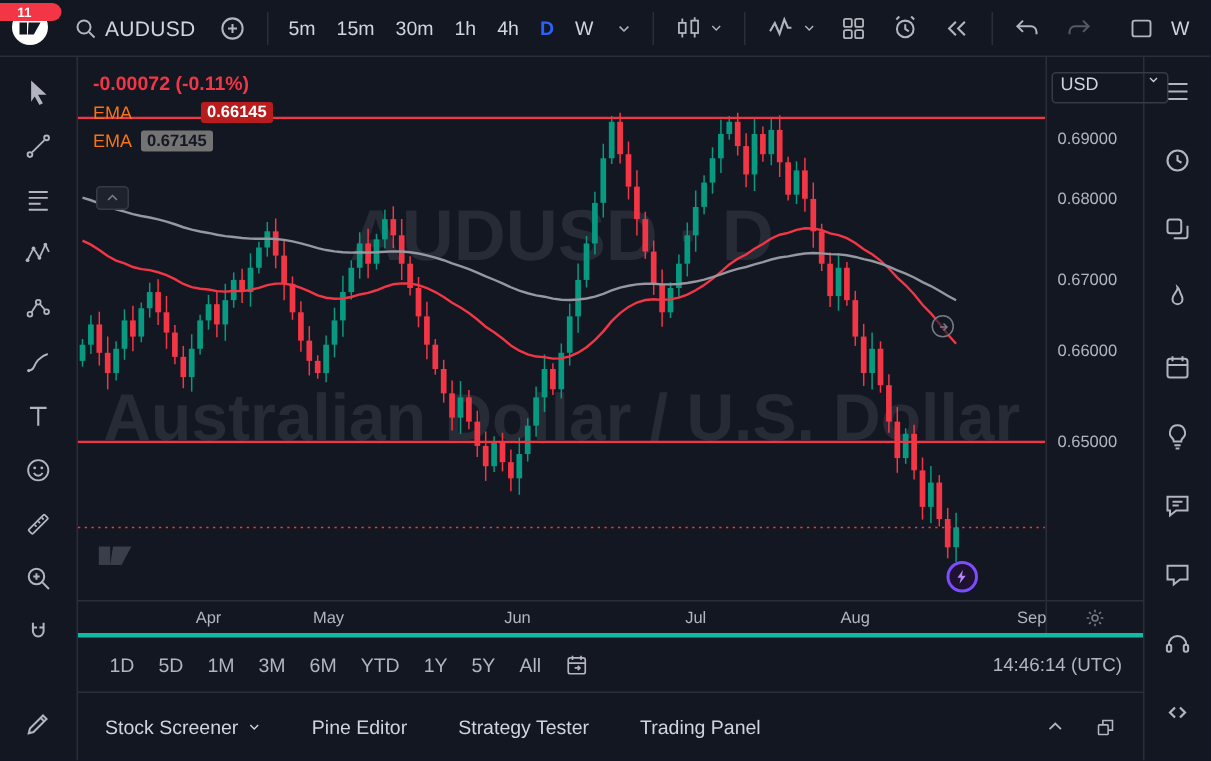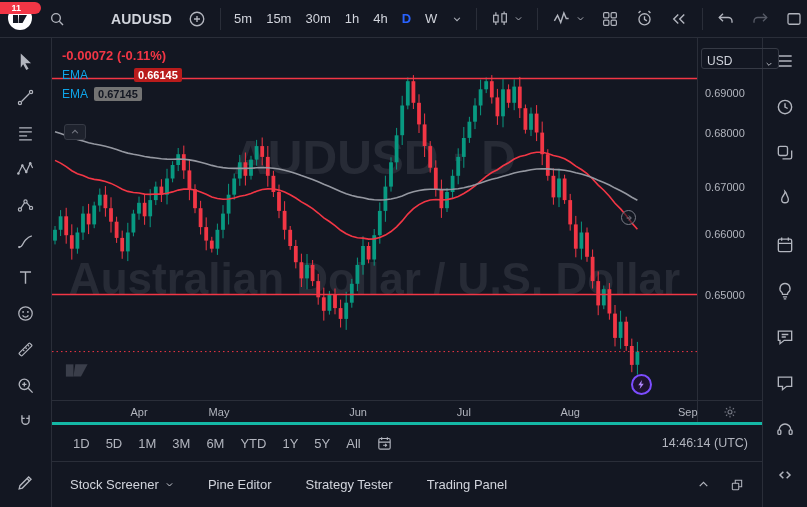--- a/index.html
+++ b/index.html
@@ -15,21 +15,21 @@
   .topbar { grid-column:1/4; display:flex; align-items:center; gap:2px; padding:0 8px;
             border-bottom:1px solid #2a2e39; background:#131722; }
   .logo-wrap { position:relative; width:26px; height:26px; margin-right:6px; flex:none; }
   .logo-circle { display:block; width:24px; height:24px; }
   .notif-badge { position:absolute; top:-4px; right:-7px; background:#f23645; color:#fff;
                  font-size:9px; font-weight:bold; padding:1px 20px; border-radius:8px; line-height:1.2; }
   .tb-btn { display:flex; align-items:center; gap:5px; height:28px; padding:0 7px;
             border-radius:4px; color:#b2b5be; font-size:13px; }
   .tb-btn.tf { padding:0 6px; color:#d1d4dc; }
   .tb-btn.tf.active { color:#2962ff; font-weight:bold; }
-  .symbol-text { color:#d1d4dc; font-weight:bold; font-size:14px; letter-spacing:.2px;margin-left:41px; }
+  .symbol-text { color:#d1d4dc; font-weight:normal; font-size:14px; letter-spacing:.2px; }
   .sep { width:1px; height:22px; background:#2a2e39; margin:0 5px; flex:none; }
   .ico { display:flex; align-items:center; justify-content:center; }
   .ico svg { display:block; }
   .ml-auto { margin-left:auto; }
   .dim { color:#565a66; }
   .w-label { font-size:13px; color:#d1d4dc; padding:0 6px 0 2px; }
 
   
   .leftbar { grid-row:2; border-right:1px solid #2a2e39; display:flex; flex-direction:column;
              align-items:center; padding:8px 0 10px; gap:6px; }
@@ -50,39 +50,39 @@
   .plot > svg.chart { position:absolute; top:0; left:0; }
 
   .watermark-1, .watermark-2 { position:absolute; left:0; width:100%; text-align:center;
     white-space:nowrap; font-weight:bold; color:rgba(178,181,190,0.13); pointer-events:none; }
   .watermark-1 { top:92px; font-size:48px; }
   .watermark-2 { top:216px; font-size:44px; }
 
   .legend { position:absolute; top:10px; left:10px; display:flex; flex-direction:column; gap:5px; }
   .legend-row { display:flex; align-items:center; gap:6px; font-size:12px; }
   .change { color:#f23645; font-size:13px; font-weight:bold; }
-  .ind-name { color:#0ea5e9; }
+  .ind-name { color:#f97316; }
   .chip { font-size:11px; font-weight:bold; padding:1px 4px; border-radius:2px; }
   .chip-red { background:#b91c1c; color:#fff;margin-left:40px; }
   .chip-light { background:#737373; color:#131722; }
   .legend-collapse { position:absolute; top:86px; left:12px; width:22px; height:16px;
     border:1px solid #363a45; border-radius:3px; color:#787b86; display:flex;
     align-items:center; justify-content:center; background:#1e222d; }
 
   .tv-watermark { position:absolute; left:12px; top:318px; color:#3a3e4a; }
   .ema-marker { position:absolute; left:569px; top:172px; width:15px; height:15px;
     border:1.5px solid #787b86; border-radius:50%; display:flex; align-items:center;
     justify-content:center; color:#787b86; background:rgba(19,23,34,.6); }
   .lightning { position:absolute; left:579px; top:336px; width:21px; height:21px;
     border:2px solid #7c4dff; border-radius:50%; background:#1e1230; display:flex;
     align-items:center; justify-content:center; }
 
   .scale { width:65px; border-left:1px solid #2a2e39; position:relative; background:#131722; }
   .usd-box { position:absolute; top:10px; left:3px; width:78px; height:21px;
-    border:1px solid #363a45; border-radius:3px; display:flex; align-items:flex-end;
+    border:1px solid #363a45; border-radius:3px; display:flex; align-items:flex-start;
     justify-content:space-between; padding:0 5px; font-size:12px; color:#d1d4dc; }
   .scale-label { position:absolute; left:7px; transform:translateY(-50%); font-size:11px; color:#b2b5be; }
   .price-badge { position:absolute; left:1px; right:1px; background:#f23645; color:#fff;
     border-radius:2px; padding:2px 4px 2px 6px; line-height:1.2; }
   .pb-price { display:block; font-size:11px; font-weight:bold; }
   .pb-count { display:block; font-size:10.5px; }
 
   .time-axis { height:22px; border-top:1px solid #2a2e39; display:flex; }
   .axis-left { position:relative; width:645px; }
   .month-label { position:absolute; top:50%; transform:translate(-50%,-50%); font-size:11px; color:#b2b5be; }
@@ -628,21 +628,21 @@
             <span class="scale-label" data-interactable="false" style="top: 196px;">0.66000</span>
             <span class="scale-label" data-interactable="false" style="top: 256.6px;">0.65000</span>
           </div>
       </div>
     </div>
 
     <div class="time-axis" data-interactable="true">
       <div class="axis-left" id="months" data-interactable="false">
           <span class="month-label" data-interactable="false" style="left: 87px;">Apr</span>
           <span class="month-label" data-interactable="false" style="left: 167px;">May</span>
-          <span class="month-label" data-interactable="false" style="left: 306px;">Jun</span>
+          <span class="month-label" data-interactable="false" style="left: 293px;">Jun</span>
           <span class="month-label" data-interactable="false" style="left: 411.8px;">Jul</span>
           <span class="month-label" data-interactable="false" style="left: 518.2px;">Aug</span>
           <span class="month-label" data-interactable="false" style="left: 635.8px;">Sep</span>
         </div>
       <div class="axis-right" data-interactable="false">
         <button class="ico" style="color:#787b86" data-interactable="true">
           <span class="ico" data-interactable="false">
             <svg width="14" height="14" viewBox="0 0 24 24" fill="none" stroke="currentColor" stroke-width="1.8">
                 <circle cx="12" cy="12" r="3.4"></circle>
                 <path d="M12 2.5v3M12 18.5v3M2.5 12h3M18.5 12h3M5.2 5.2l2.1 2.1M16.7 16.7l2.1 2.1M18.8 5.2l-2.1 2.1M7.3 16.7l-2.1 2.1"></path>

